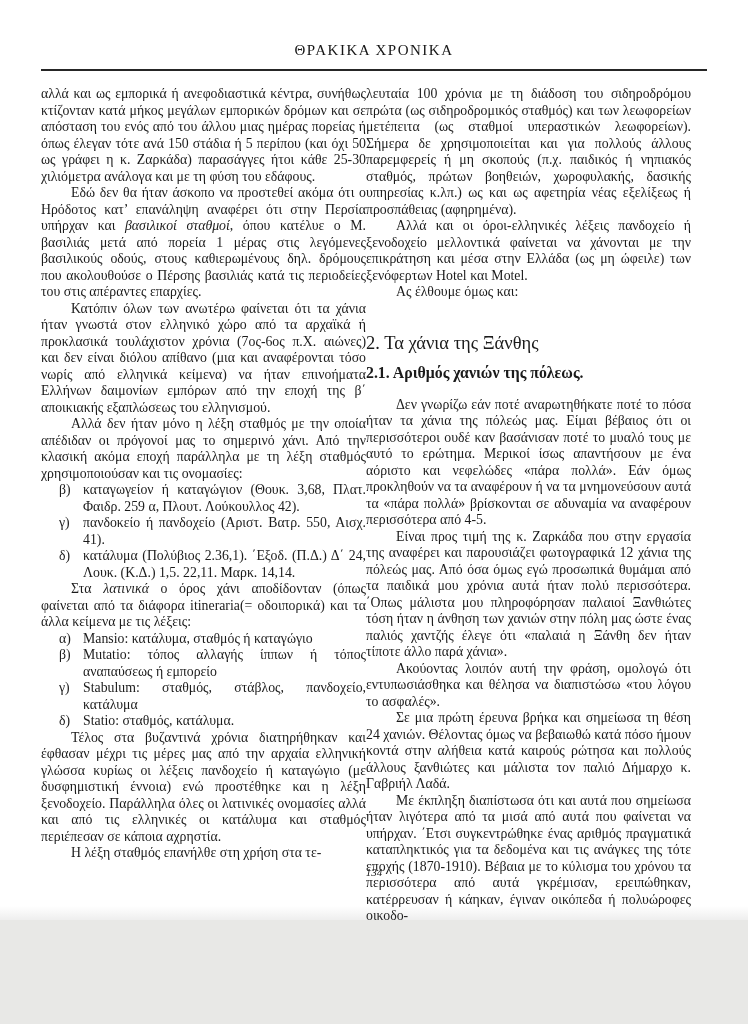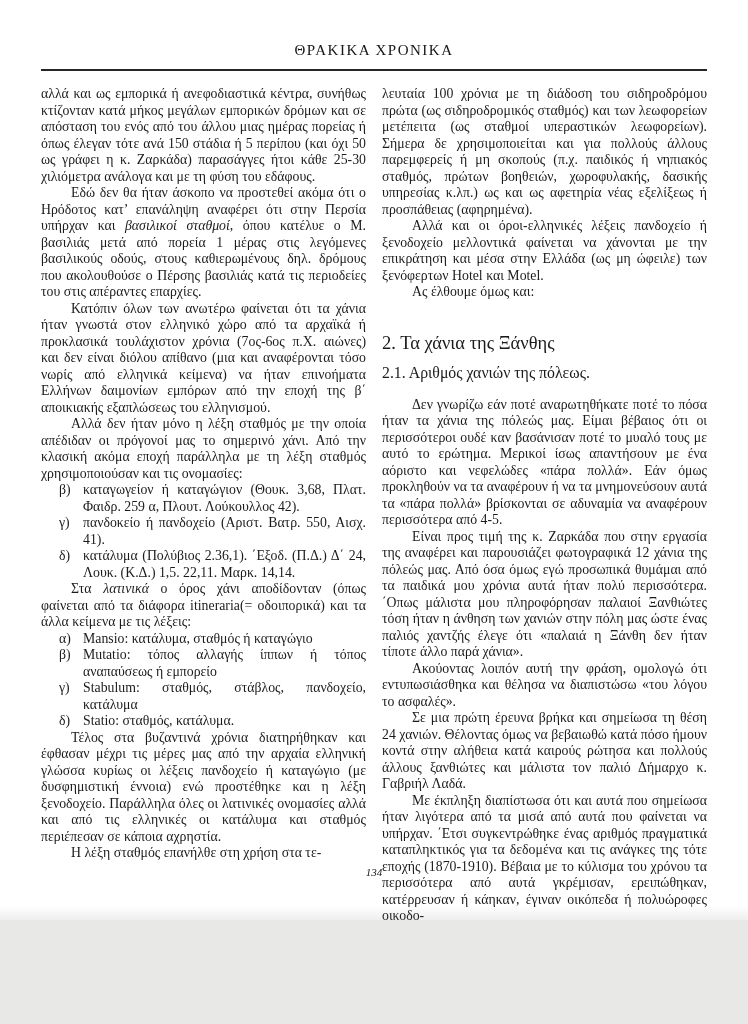--- a/index.html
+++ b/index.html
@@ -23,21 +23,21 @@
     text-align:center;
     font-size:15px;letter-spacing:1.5px;
     color:#151515;
   }
   .header-rule{
     position:absolute;top:69px;left:41px;right:41px;
     border-top:2px solid #262626;
   }
   .columns{
     position:absolute;top:86px;left:41px;right:41px;
-    display:flex;gap:16px;
+    display:flex;
   }
   .col{
     width:325px;
     font-size:13.8px;
     line-height:16.5px;
     text-align:justify;
   }
   .col p{margin:0;}
   .col p.ind{text-indent:30px;}
   .li{
@@ -50,21 +50,21 @@
   }
   .h2{
     font-size:18.5px;
     font-weight:normal;
     margin:31px 0 9px 0;
     text-align:left;
     line-height:22px;
   }
   .h3{
     font-size:15.8px;
-    font-weight:normal;
+    font-weight:bold;
     margin:8px 0 15px 0;
     text-align:left;
     line-height:19px;
   }
   .page-number{
     position:absolute;bottom:42px;left:0;right:0;
     text-align:center;
     font-style:italic;
     font-size:11px;
     color:#1b1b1b;

